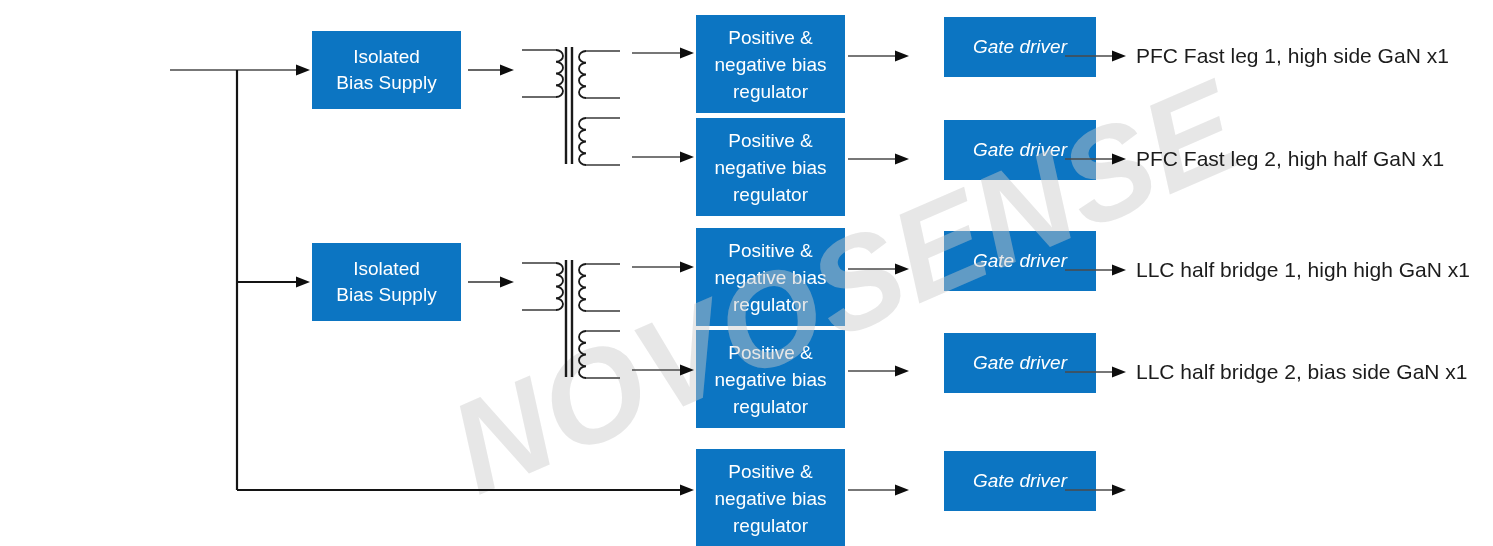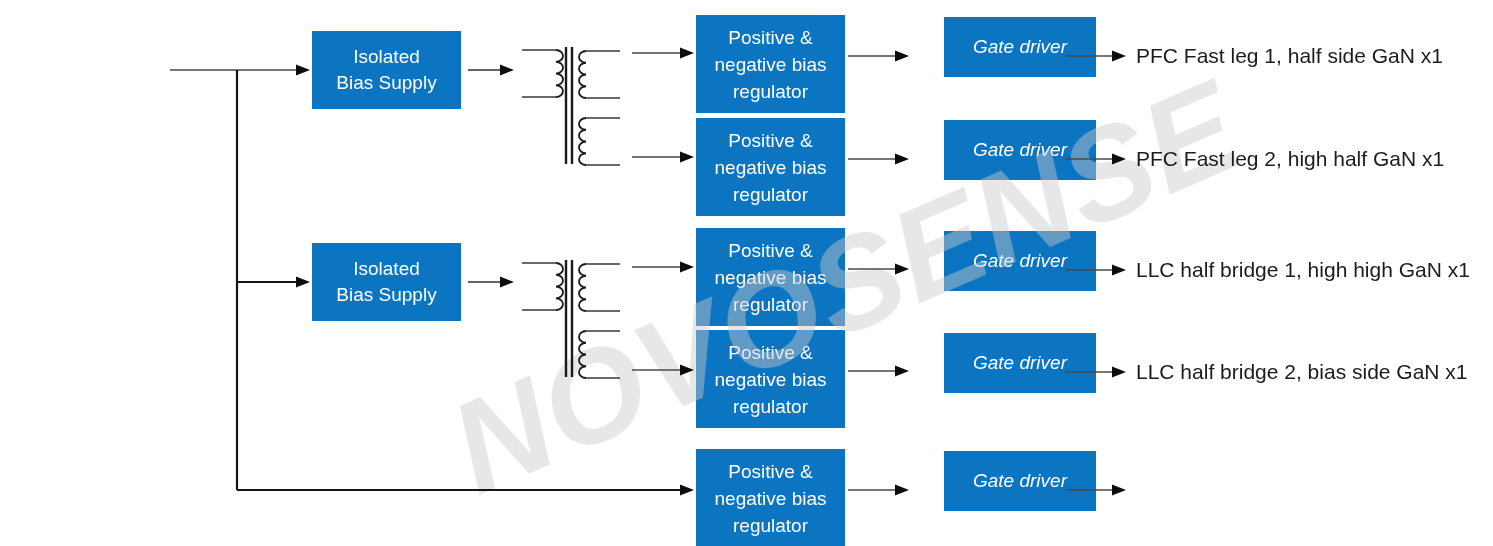--- a/index.html
+++ b/index.html
@@ -92,21 +92,21 @@
 regulator</div>
 
   <div class="box gd g1">Gate driver</div>
   <div class="box gd g2">Gate driver</div>
   <div class="box gd g3">Gate driver</div>
   <div class="box gd g4">Gate driver</div>
   <div class="box gd g5">Gate driver</div>
 
   <div class="watermark">NOVOSENSE</div>
 
-  <div class="out-label o1">PFC Fast leg 1, half side GaN x1</div>
+  <div class="out-label o1">PFC Fast leg 1, high side GaN x1</div>
   <div class="out-label o2">PFC Fast leg 2, high half GaN x1</div>
   <div class="out-label o3">LLC half bridge 1, high high GaN x1</div>
   <div class="out-label o4">LLC half bridge 2, bias side GaN x1</div>
 
   <svg class="wires" width="1493" height="546" viewBox="0 0 1493 546">
 
     <defs>
       <g id="xfmr">
 
         <path class="lead" d="M522,50 H556 M522,97 H556"></path>

